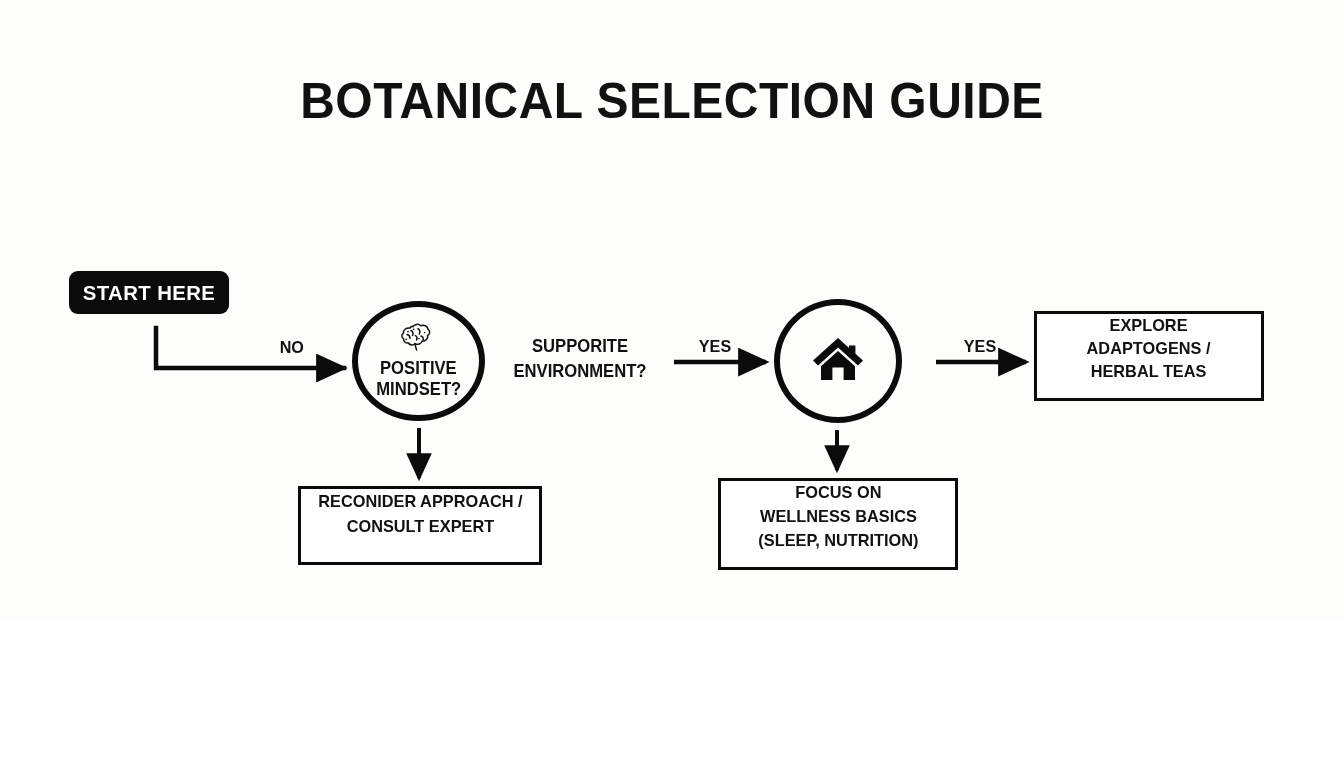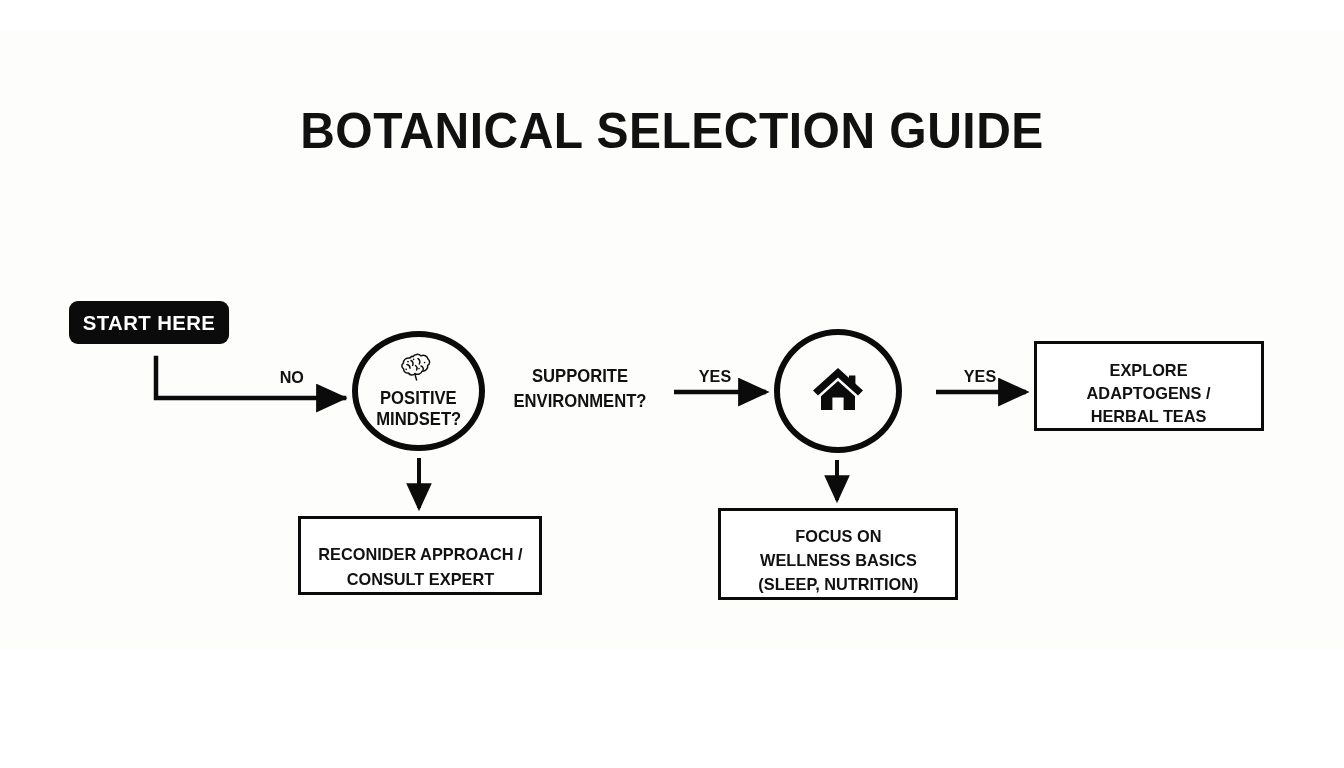--- a/index.html
+++ b/index.html
@@ -9,21 +9,20 @@
   }
   body {
     font-family: "Liberation Sans", sans-serif;
   }
   #canvas {
     position: relative;
     width: 1344px;
     height: 620px;
     background: #fdfdfc;
     overflow: hidden;
-    margin-top: 30px;
   }
 
   
   #title {
     position: absolute;
     left: 0;
     top: 72px;
     width: 1344px;
     text-align: center;
     font-family: "Liberation Sans", sans-serif;
@@ -108,21 +107,21 @@
     display: block;
   }
 
   
   .rect-box {
     position: absolute;
     border: 3px solid #0b0b0b;
     background: #ffffff;
     box-sizing: border-box;
     display: flex;
-    align-items: flex-end;
+    align-items: flex-start;
     justify-content: center;
     text-align: center;
     font-weight: 700;
     font-size: 17px;
     line-height: 24px;
     color: #111111;
   }
   .rect-box span { transform: scaleX(0.96); display: block; }
 
   #box-explore {

